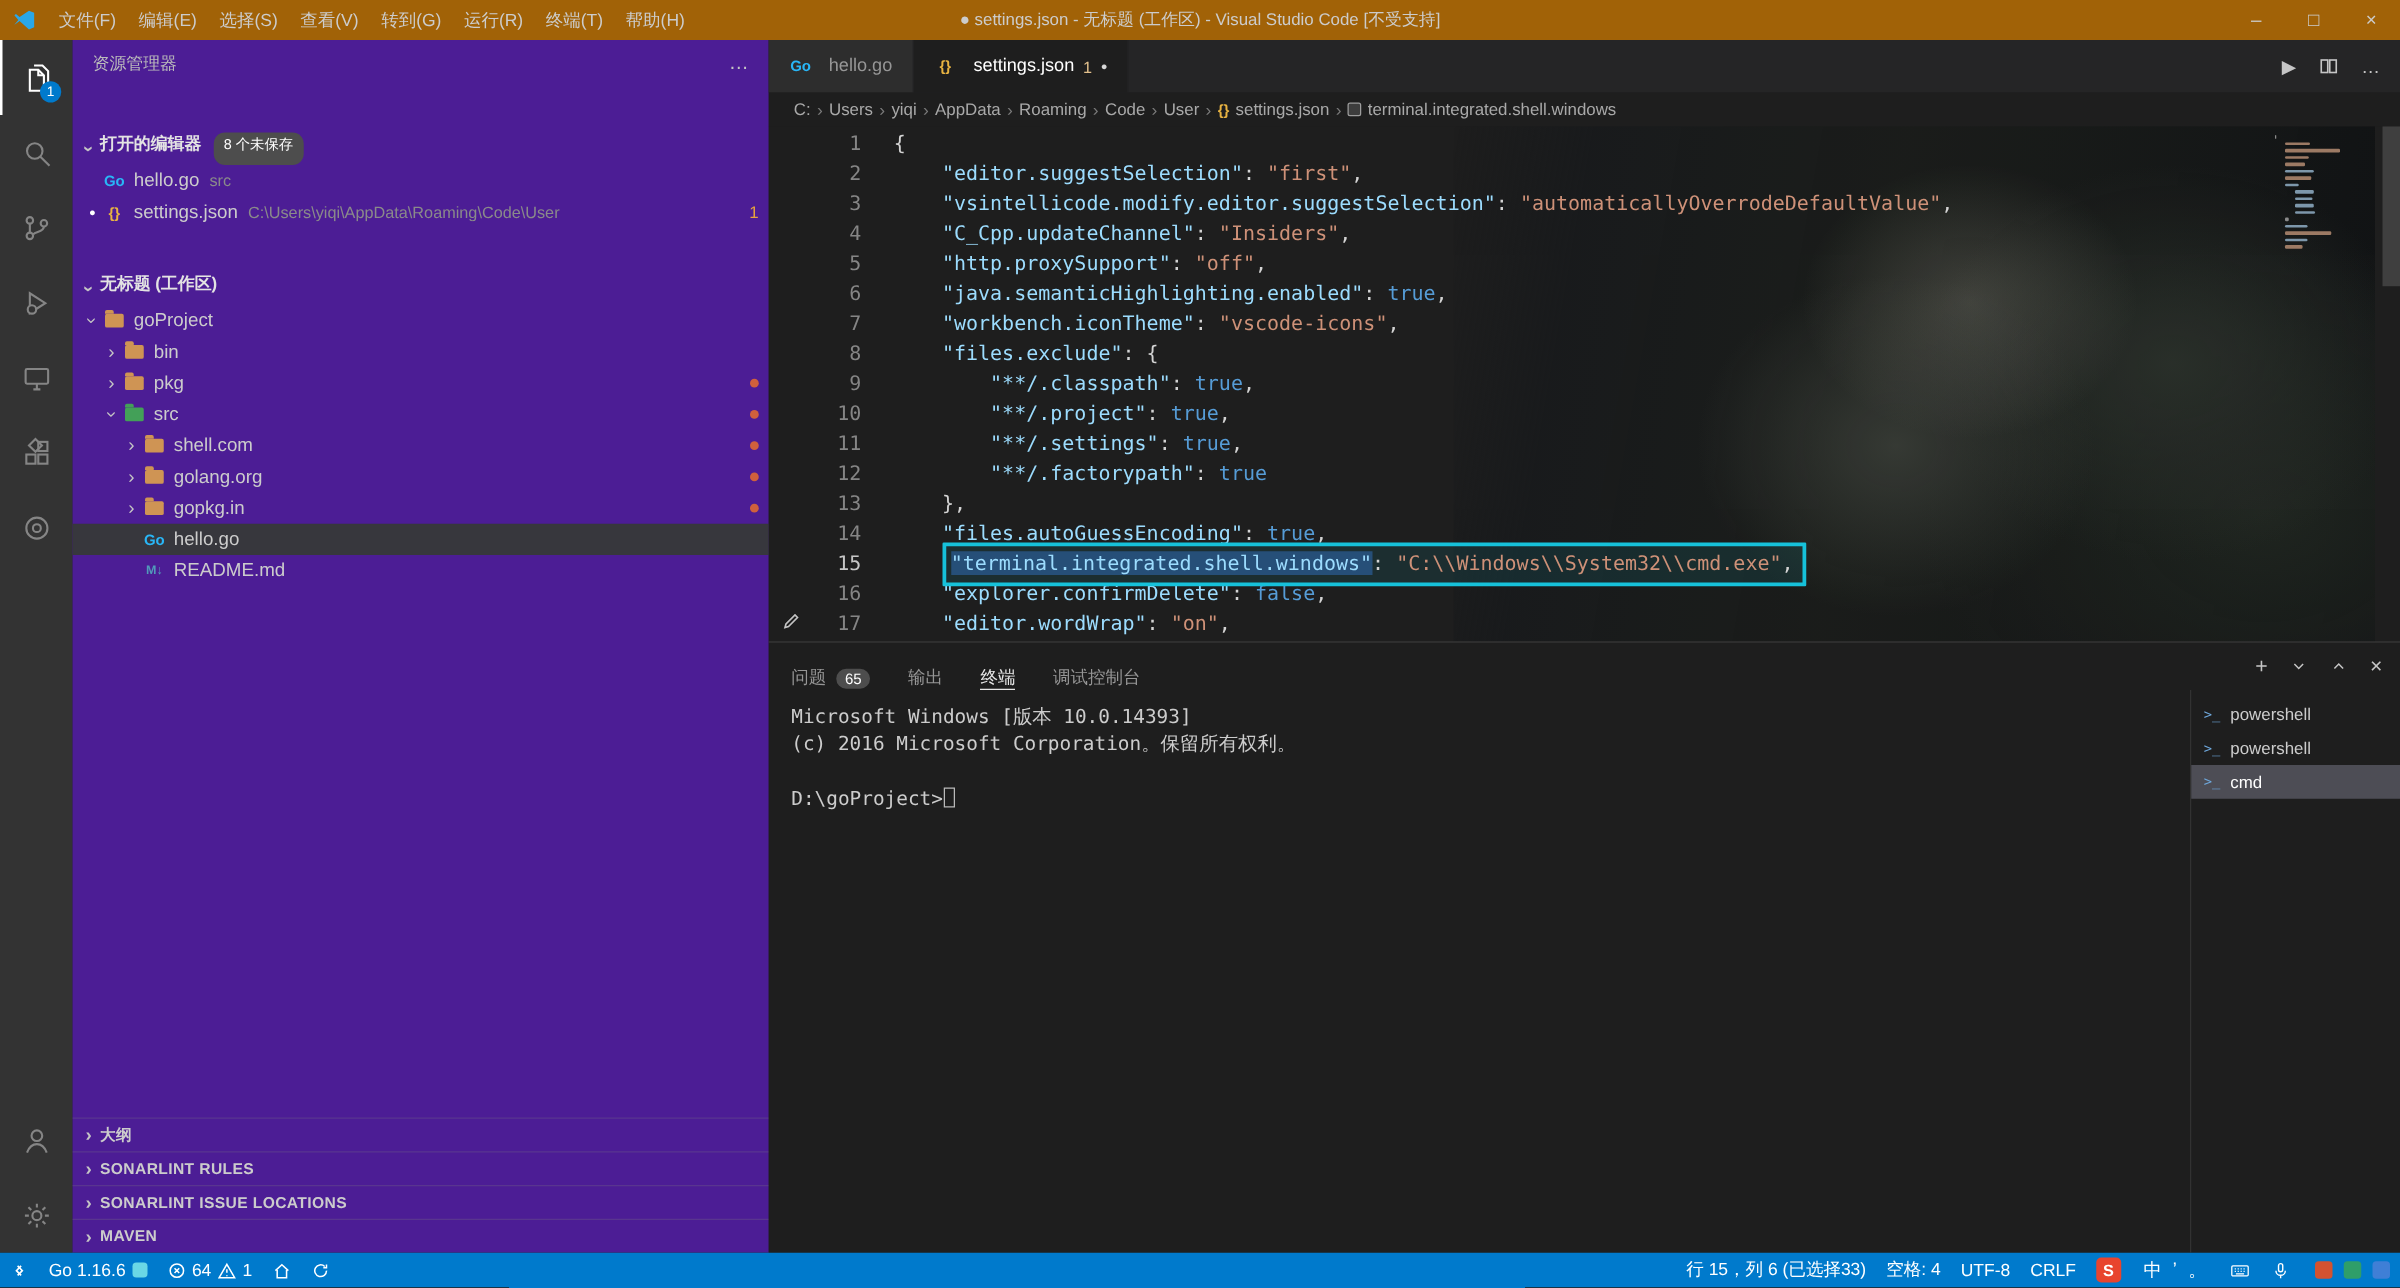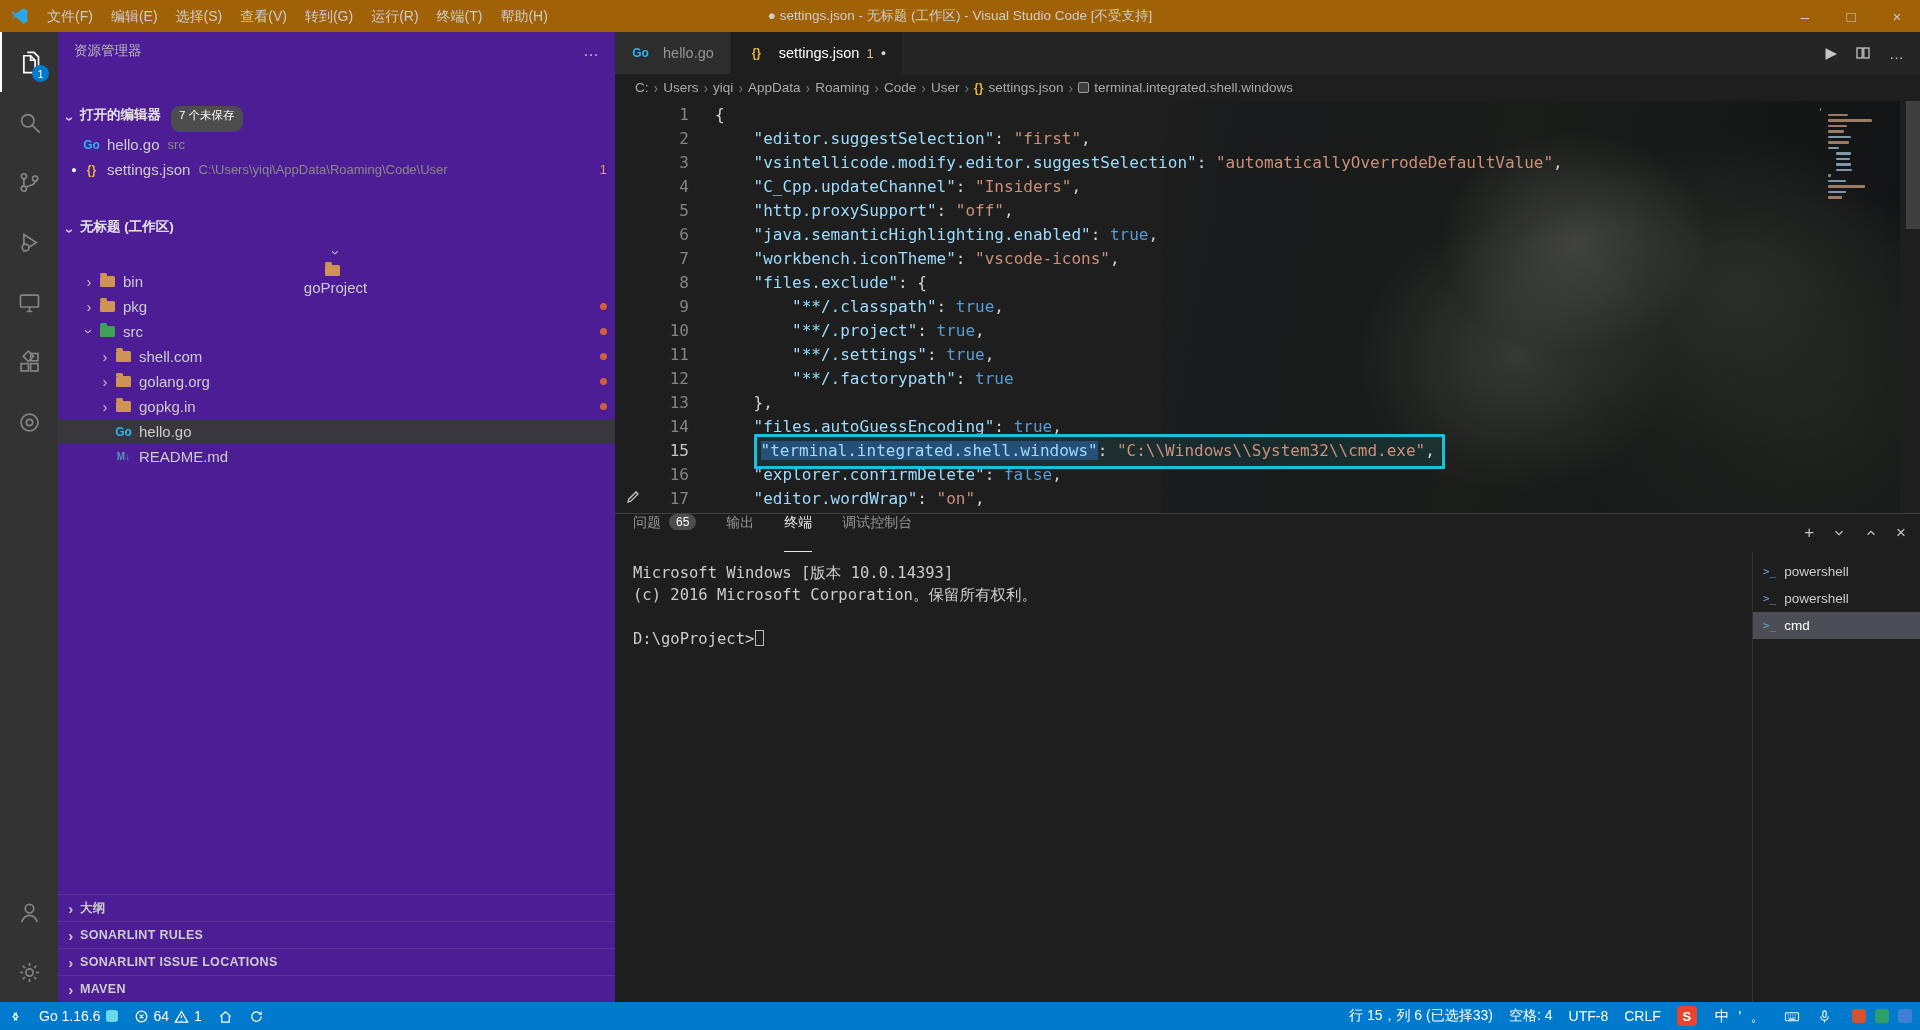--- a/index.html
+++ b/index.html
@@ -89,21 +89,21 @@
   .pencil { position:absolute; left:10px; top:387px; color:#c5c5c5; z-index:2; }
   .minimap { position:absolute; right:16px; top:4px; width:84px; z-index:1; }
   .mm-bar { height:2.5px; margin:3px 0; border-radius:1px; }
   .scrollbar { position:absolute; right:0; top:0; width:14px; height:100%; z-index:2; }
   .scroll-thumb { width:14px; height:128px; background:rgba(150,150,150,.28); }
 
   
   .panel { height:489px; border-top:1px solid rgba(128,128,128,.35); display:flex; flex-direction:column; background:#1e1e1e; flex:none; }
   .panel-header { height:38px; display:flex; align-items:center; padding:0 14px 0 18px; flex:none; }
   .panel-tabs { display:flex; gap:30px; font-size:14px; color:#969696; height:100%; align-items:center; }
-  .ptab { display:flex; align-items:flex-start; gap:8px; height:100%; cursor:pointer; border-bottom:1px solid transparent; }
+  .ptab { display:flex; align-items:flex-end; gap:8px; height:100%; cursor:pointer; border-bottom:1px solid transparent; }
   .ptab.active { color:#e7e7e7; border-bottom:1px solid #e7e7e7; }
   .ptab-badge { background:#4d4d4d; color:#ffffff; border-radius:9px; padding:1px 7px; font-size:12px; }
   .panel-actions { margin-left:auto; display:flex; gap:18px; color:#c5c5c5; align-items:center; }
   .pa { cursor:pointer; display:flex; align-items:center; font-size:17px; }
   .panel-body { flex:1; display:flex; min-height:0; }
   .terminal { flex:1; font-family:"DejaVu Sans Mono",monospace; font-size:15.5px; line-height:22px; padding:10px 0 0 18px; color:#cccccc; white-space:pre; }
   .term-line { min-height:22px; }
   .cursor-box { display:inline-block; width:9px; height:16px; border:1px solid #b9b9b9; vertical-align:-2px; margin-left:1px; }
   .terminal-list { width:168px; border-left:1px solid rgba(128,128,128,.2); padding-top:6px; font-size:13.5px; color:#cccccc; }
   .term-row { height:27px; display:flex; align-items:center; gap:8px; padding-left:10px; cursor:pointer; }
@@ -218,21 +218,21 @@
 
   <aside class="sidebar">
     <div class="sidebar-header">
       <span>资源管理器</span>
       <span class="sp"></span>
       <span class="ellipsis-btn">…</span>
     </div>
     <div class="sec-head">
       <span class="chev down">›</span>
       <span>打开的编辑器</span>
-      <span class="pill">7 个未保存</span>
+      <span class="pill">8 个未保存</span>
     </div>
     <div id="open-editors">
         <div class="row oe-row">
           <span class="mod-dot"></span>
           <span class="icon fi fi-go">Go</span>
           <span class="label">hello.go</span>
           <span class="detail">src</span>
         </div>
         <div class="row oe-row">
           <span class="mod-dot">●</span>
@@ -240,21 +240,21 @@
           <span class="label">settings.json</span>
           <span class="detail">C:\Users\yiqi\AppData\Roaming\Code\User</span>
           <span class="oe-badge">1</span>
         </div>
       </div>
     <div class="sec-head">
       <span class="chev down">›</span>
       <span>无标题 (工作区)</span>
     </div>
     <div id="tree">
-        <div class="row" style="padding-left: 6px; flex-direction: column;">
+        <div class="row" style="padding-left: 6px;">
           <span class="chev down">›</span>
           <span class="icon">
             <i class="folder"></i>
           </span>
           <span class="label">goProject</span>
         </div>
         <div class="row" style="padding-left: 22px;">
           <span class="chev">›</span>
           <span class="icon">
             <i class="folder"></i>

